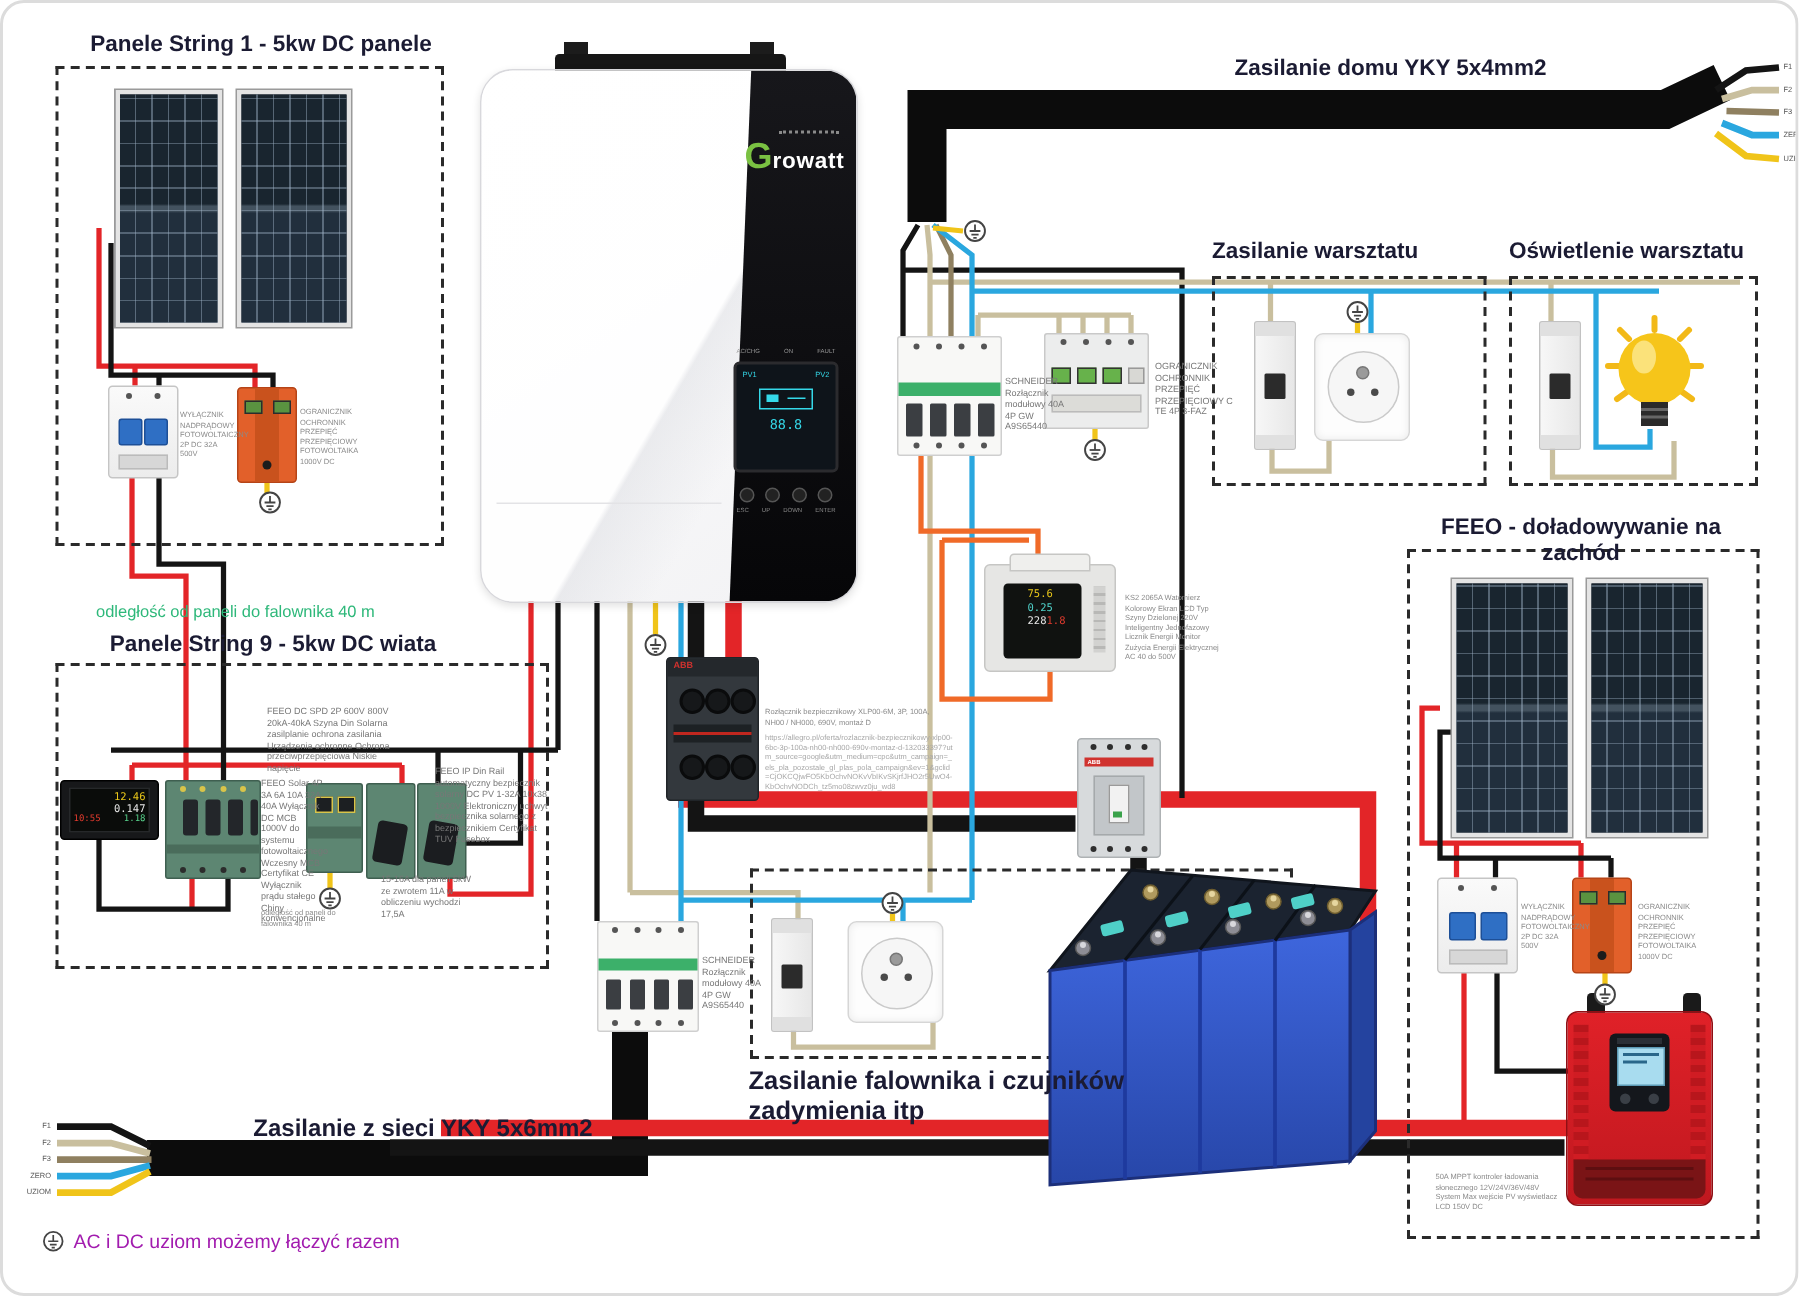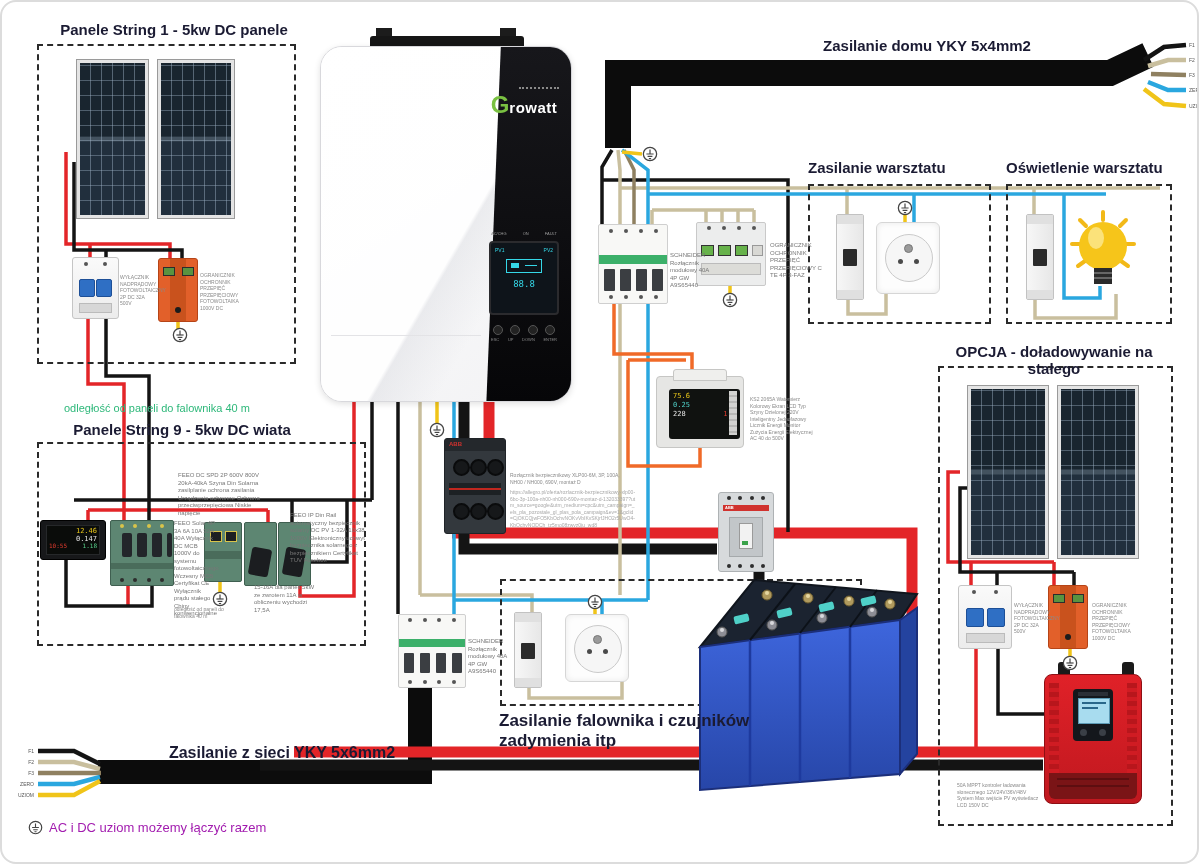--- a/index.html
+++ b/index.html
@@ -161,21 +161,21 @@
   <div class="dash-box" style="left:1004px;top:182px;width:162px;height:136px"></div>
   <div class="dash-box" style="left:936px;top:364px;width:231px;height:456px"></div>
   <div class="dash-box" style="left:498px;top:577px;width:358px;height:123px"></div>
 
   <div class="abs title center" style="left:52px;top:20px;width:240px;z-index:4">Panele String 1 - 5kw DC panele</div>
   <div class="abs greennote" style="left:62px;top:400px;width:220px;z-index:4">odległość od paneli do falownika 40 m</div>
   <div class="abs title center" style="left:60px;top:420px;width:240px;z-index:4">Panele String 9 - 5kw DC wiata</div>
   <div class="abs title center" style="left:760px;top:36px;width:330px;z-index:4">Zasilanie domu YKY 5x4mm2</div>
   <div class="abs title" style="left:806px;top:158px;width:180px;z-index:4">Zasilanie warsztatu</div>
   <div class="abs title" style="left:1004px;top:158px;width:170px;z-index:4">Oświetlenie warsztatu</div>
-  <div class="abs title center" style="left:936px;top:342px;width:232px;z-index:4">OPCJA - doładowywanie na stałego</div>
+  <div class="abs title center" style="left:936px;top:342px;width:232px;z-index:4">FEEO - doładowywanie na zachód</div>
   <div class="abs title big" style="left:497px;top:710px;width:280px;z-index:4">Zasilanie falownika i czujników</div>
   <div class="abs title big" style="left:497px;top:730px;width:280px;z-index:4">zadymienia itp</div>
   <div class="abs title center" style="left:130px;top:742px;width:300px;font-size:16px;z-index:4">Zasilanie z sieci YKY 5x6mm2</div>
 
   <div class="abs wlab" style="left:1187px;top:40px">F1</div>
   <div class="abs wlab" style="left:1187px;top:55px">F2</div>
   <div class="abs wlab" style="left:1187px;top:70px">F3</div>
   <div class="abs wlab" style="left:1187px;top:85px">ZERO</div>
   <div class="abs wlab" style="left:1187px;top:101px">UZIOM</div>
 
@@ -276,21 +276,21 @@
   <div class="abs tiny5" style="left:172px;top:604px;width:62px;z-index:4">odległość od paneli do falownika 40 m</div>
 
   <div class="cmp" style="left:368px;top:26px;width:154px;height:24px">
     <div class="abs" style="left:6px;top:0;width:16px;height:10px;background:#1c1c1c"></div>
     <div class="abs" style="left:130px;top:0;width:16px;height:10px;background:#1c1c1c"></div>
     <div class="abs" style="left:0;top:8px;width:154px;height:14px;background:#161616;border-radius:3px"></div>
   </div>
   <div class="cmp" style="left:318px;top:44px;width:250px;height:354px;background:linear-gradient(145deg,#ffffff,#f2f2f4);border:1px solid #d8d8dc;border-radius:22px;overflow:hidden;box-shadow:0 2px 6px rgba(0,0,0,.12)">
     <div class="abs" style="left:0;top:0;right:0;bottom:0;background:linear-gradient(120deg,rgba(255,255,255,.9) 55%,rgba(210,212,218,.35) 56%,rgba(255,255,255,0) 70%)"></div>
     <div class="abs" style="right:0;top:0;width:90px;height:100%;background:linear-gradient(#17171b,#060608);clip-path:polygon(22% 0,100% 0,100% 100%,6% 100%)"></div>
-    <div class="abs" style="right:8px;top:40px;width:78px;text-align:center">
+    <div class="abs" style="right:8px;top:40px;width:78px;text-align:right">
       <div style="border-top:2px dotted #8a8a8a;width:40px;margin:0 4px 2px auto"></div>
       <span style="font-size:24px;font-weight:bold;color:#7ac142">G</span><span style="font-size:15px;font-weight:bold;color:#fff;letter-spacing:.5px">rowatt</span>
     </div>
     <div class="abs" style="right:14px;top:184px;width:66px;display:flex;justify-content:space-between">
       <span style="font-size:4px;color:#9a9a9a">AC/CHG</span>
       <span style="font-size:4px;color:#9a9a9a">ON</span>
       <span style="font-size:4px;color:#9a9a9a">FAULT</span>
     </div>
     <div class="abs" style="right:12px;top:194px;width:70px;height:74px;background:#0e141a;border:2px solid #2b2b2e;border-radius:4px;box-sizing:border-box;padding:4px">
       <div style="display:flex;justify-content:space-between;color:#35d8e8;font-size:5px">
@@ -368,21 +368,21 @@
     <g stroke="#444" stroke-width="1.5">
         <line x1="10" y1="4.5" x2="10" y2="10"></line>
         <line x1="5.5" y1="10" x2="14.5" y2="10"></line>
         <line x1="7" y1="13" x2="13" y2="13"></line>
         <line x1="8.6" y1="15.7" x2="11.4" y2="15.7"></line>
       </g>
   </svg>
 
   <div class="cmp" style="left:654px;top:374px;width:86px;height:70px;background:#e6e6e4;border:1px solid #c6c6c4;border-radius:4px">
     <div class="abs" style="left:16px;top:-8px;width:52px;height:10px;background:#efefed;border:1px solid #c6c6c4;border-radius:3px 3px 0 0"></div>
-    <div class="abs" style="left:12px;top:12px;width:71px;height:50px;background:#101210;border-radius:3px;padding:3px 4px;box-sizing:border-box;font-size:7px;line-height:1.3">
+    <div class="abs" style="left:12px;top:12px;width:52px;height:50px;background:#101210;border-radius:3px;padding:3px 16px;box-sizing:border-box;font-size:7px;line-height:1.3">
       <div class="seg" style="color:#e8c619">75.6</div>
       <div class="seg" style="color:#4fd0c8">0.25</div>
       <div class="seg" style="display:flex;justify-content:space-between">
         <span style="color:#e6e6e6">228</span>
         <span style="color:#e23b2e">1.8</span>
       </div>
     </div>
     <div class="abs" style="right:6px;top:14px;width:8px;height:44px;background:repeating-linear-gradient(#d2d2d0 0 4px,#b8b8b6 4px 6px)"></div>
   </div>
   <div class="abs tiny5" style="left:748px;top:394px;width:64px;z-index:4">KS2 2065A Watomierz Kolorowy Ekran LCD Typ Szyny Dzielonej 220V Inteligentny Jednofazowy Licznik Energii Monitor Zużycia Energii Elektrycznej AC 40 do 500V</div>

